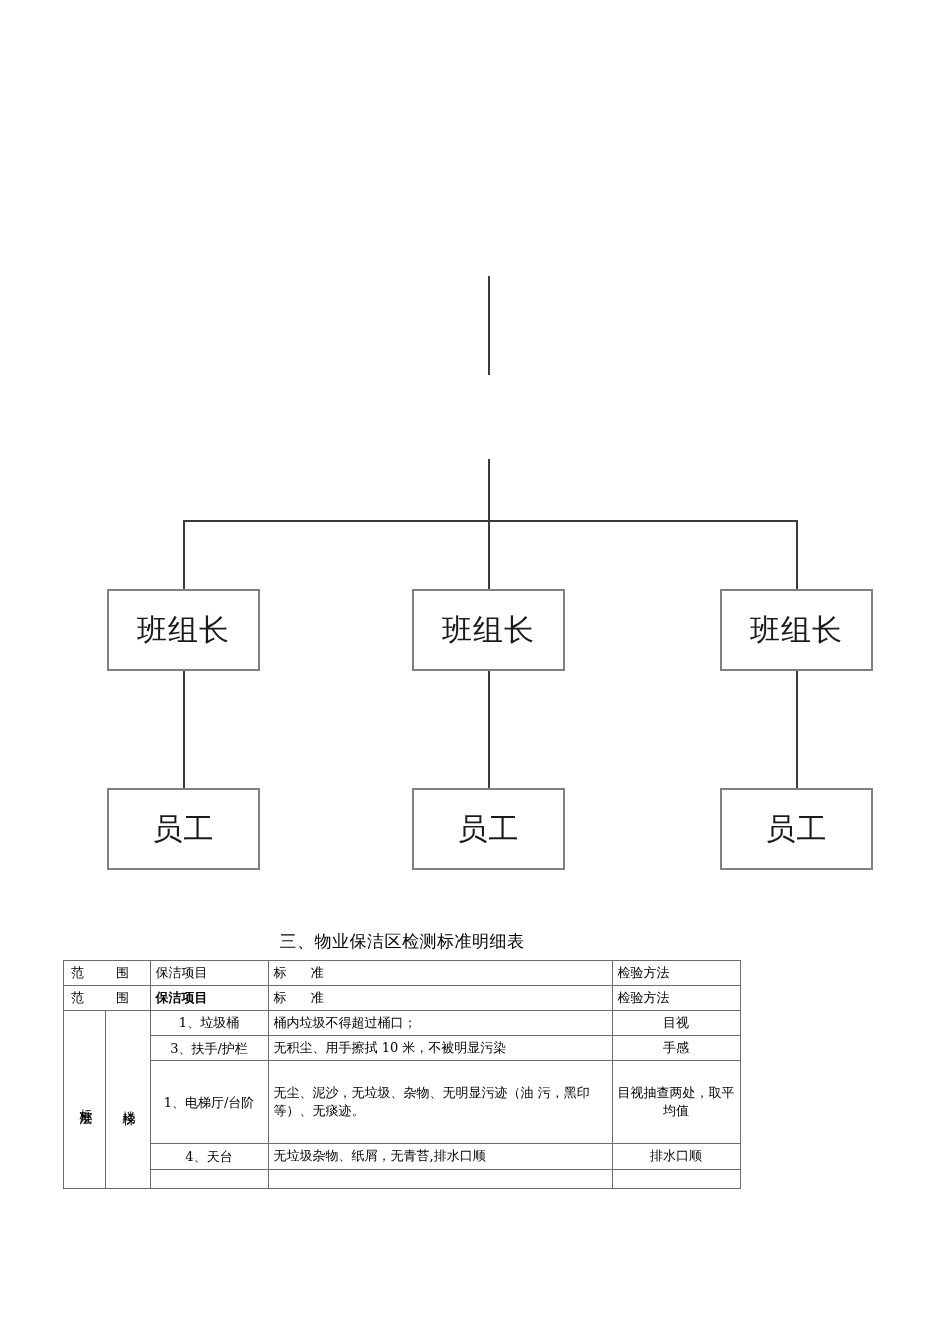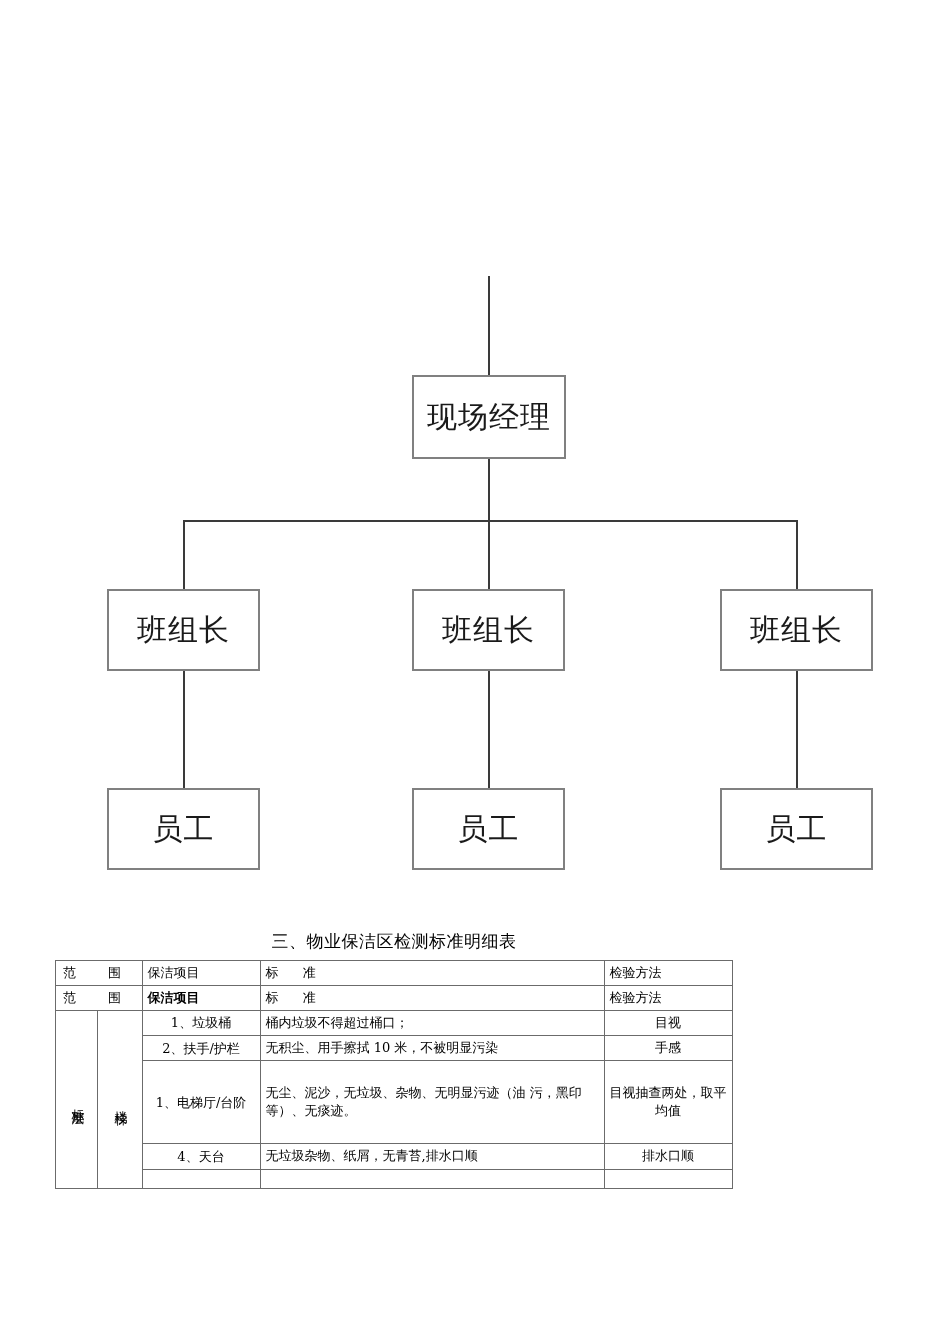--- a/index.html
+++ b/index.html
@@ -41,21 +41,21 @@
   .connector {
     position: absolute;
     background: #3a3a3a;
   }
   .v-line { width: 2px; }
   .h-line { height: 2px; }
 
   
   #table-section {
     position: absolute;
-    left: 0;
+    left: 8px;
     top: 930px;
     width: 788px;
   }
   #table-title {
     text-align: center;
     font-family: "DejaVu Serif", "Liberation Serif", serif;
     font-size: 17px;
     color: #000;
     margin: 0 0 7px 0;
     letter-spacing: 0.5px;
@@ -110,23 +110,20 @@
   .spacer-cell { border: 1px solid #6b6b6b; height: 12px; }
 </style>
 </head>
 <body>
 
 <div id="org-chart">
 
 
   <div class="connector v-line" style="left:488px; top:276px; height:99px;"></div>
 
-  <div class="node" style="left:412px; top:375px; width:154px; height:84px;">
-    <span>现场经理</span>
-  </div>
 
   <div class="connector v-line" style="left:488px; top:459px; height:62px;"></div>
 
   <div class="connector h-line" style="left:184px; top:520px; width:614px;"></div>
 
   <div class="connector v-line" style="left:183px; top:520px; height:69px;"></div>
   <div class="connector v-line" style="left:488px; top:520px; height:69px;"></div>
   <div class="connector v-line" style="left:796px; top:520px; height:69px;"></div>
 
   <div class="node" style="left:107px; top:589px; width:153px; height:82px;">
@@ -188,21 +185,21 @@
         </td>
         <td class="vert" rowspan="5">
           <span class="vert-text">楼梯</span>
         </td>
         <td class="item">1、垃圾桶</td>
         <td class="std">桶内垃圾不得超过桶口；</td>
         <td class="method">目视</td>
       </tr>
 
       <tr>
-        <td class="item">2、扶手/护栏</td>
+        <td class="item">3、扶手/护栏</td>
         <td class="std">无积尘、用手擦拭 10 米，不被明显污染</td>
         <td class="method">手感</td>
       </tr>
 
       <tr>
         <td class="item" style="height:76px">1、电梯厅/台阶</td>
         <td class="std">无尘、泥沙，无垃圾、杂物、无明显污迹（油 污，黑印等）、无痰迹。</td>
         <td class="method">目视抽查两处，取平均值</td>
       </tr>
 

